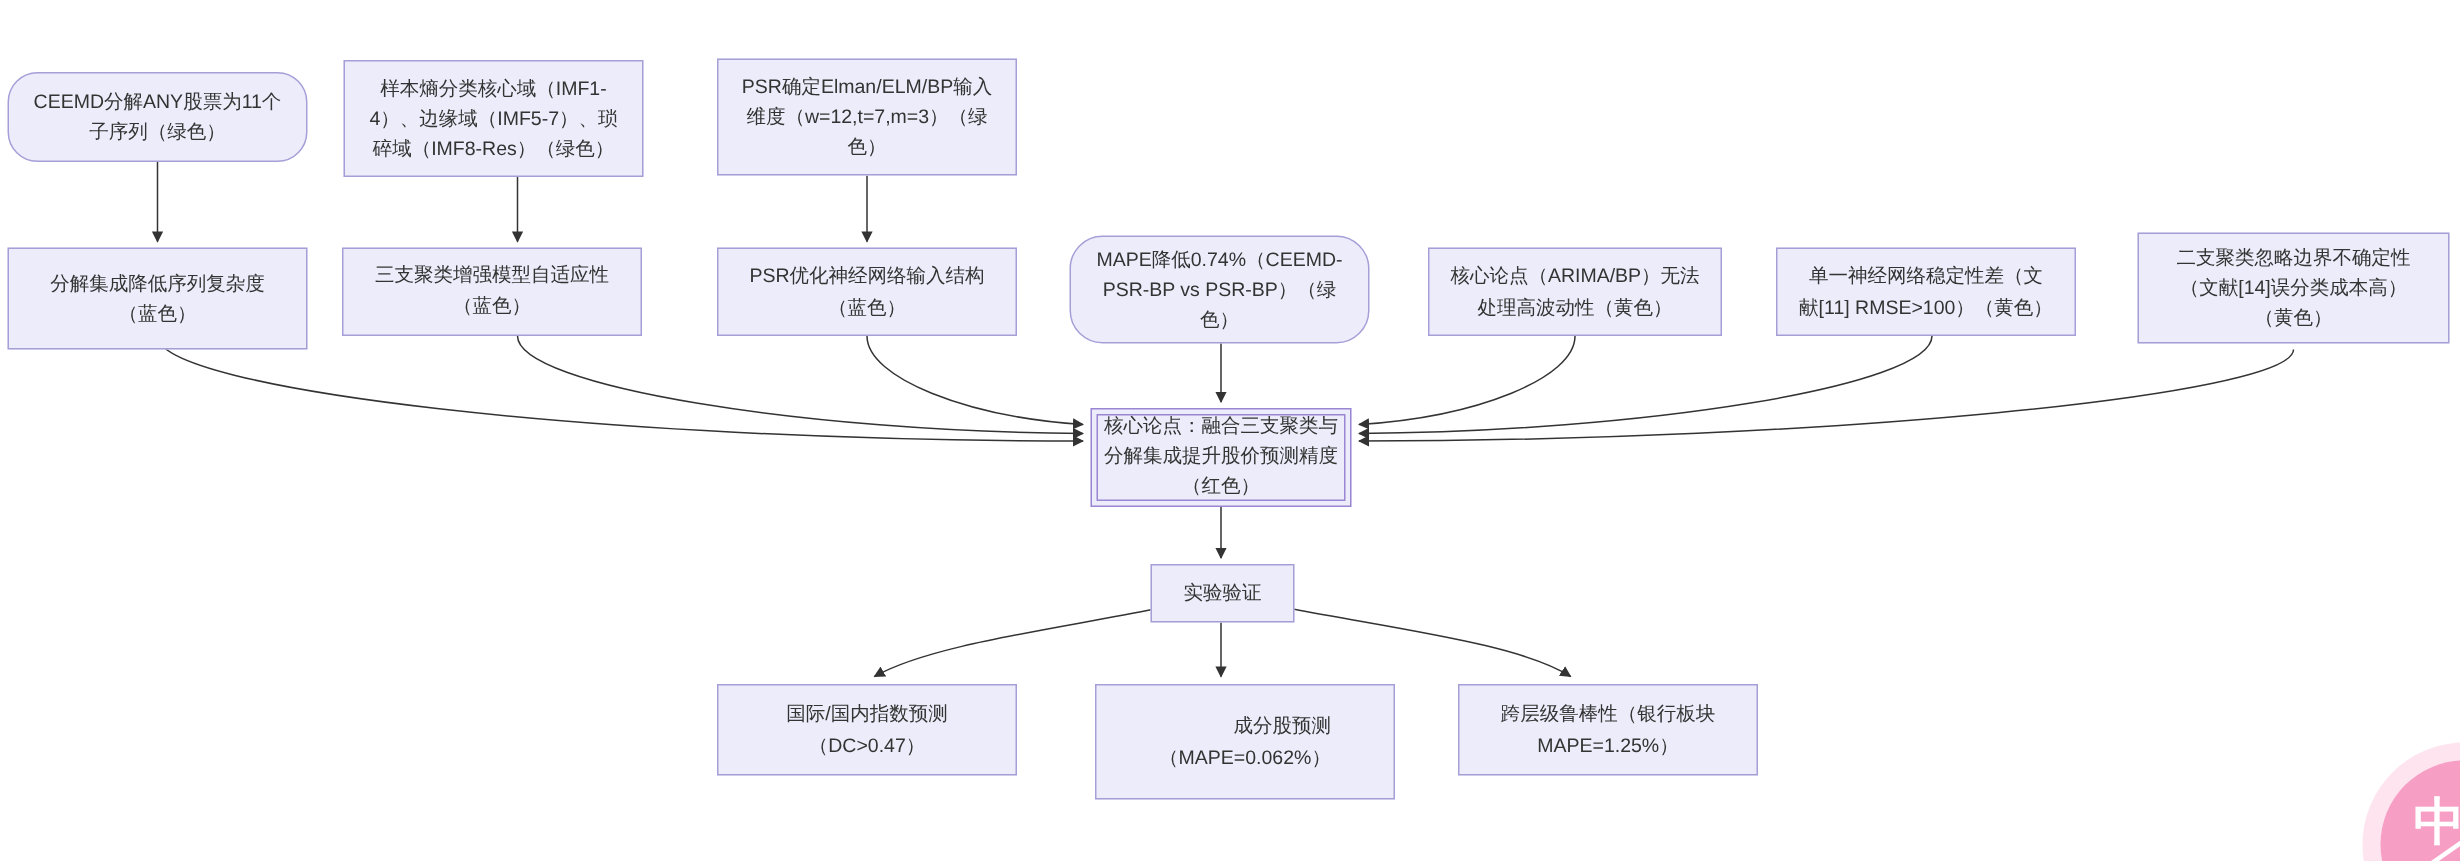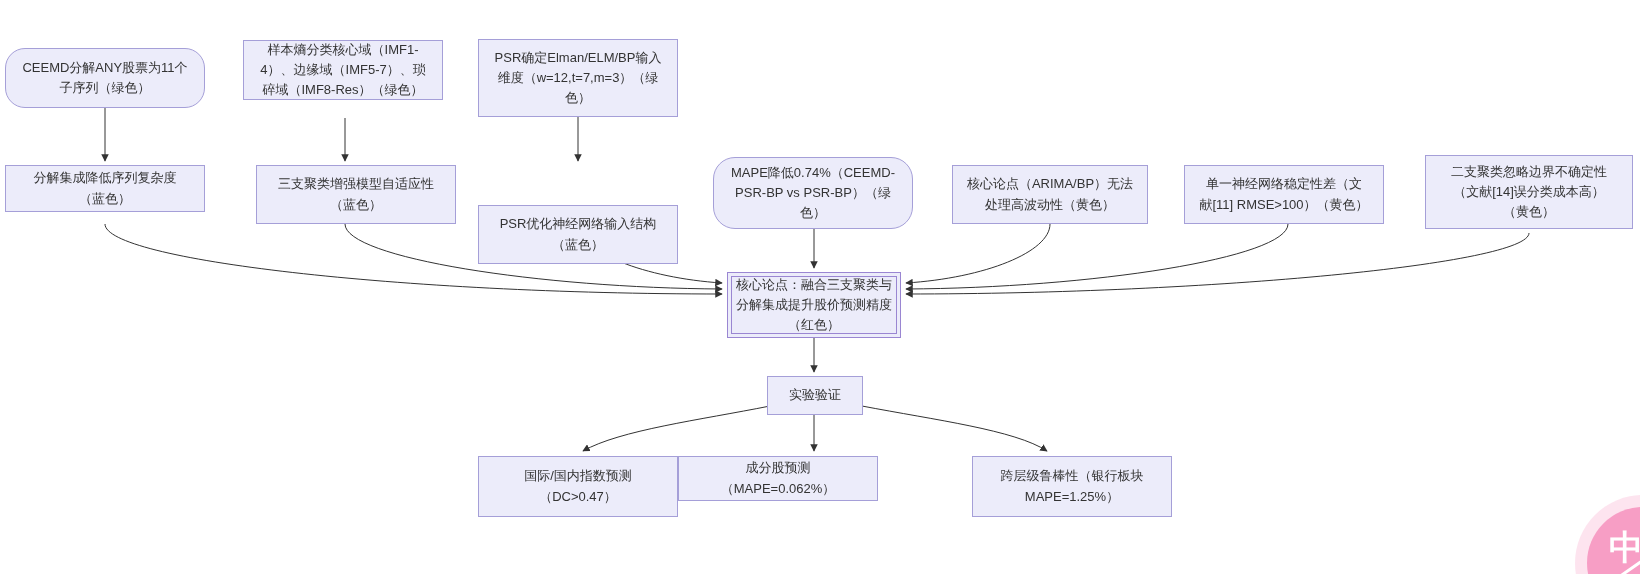--- a/index.html
+++ b/index.html
@@ -16,21 +16,21 @@
     border:1.3px solid #a59fd8;
     color:#333333;
     font-size:13px;
     line-height:1.55;
     display:flex;align-items:center;justify-content:center;
     text-align:center;
     box-sizing:border-box;
     white-space:pre-line;
     padding:4px 6px;
   }
-  .node.core{border-color:#9a86d2;}
+  .node.core{border-color:#9a86d2;font-family:Liberation Mono, monospace;}
   .node.core::after{
     content:"";position:absolute;inset:3px;border:1px solid #9a86d2;pointer-events:none;
   }
   .fab{
     position:absolute;left:1587px;top:507px;width:112px;height:112px;border-radius:50%;
     background:#f79ec5;
     box-shadow:0 0 0 12px rgba(250,195,220,0.45);
     color:#ffffff;font-weight:bold;cursor:pointer;
   }
   .fab .zh{position:absolute;left:22px;top:18px;font-size:34px;}
@@ -60,53 +60,53 @@
       <path marker-end="url(#arrow)" d="M1529 233 C1529 264, 1210 294, 906 294"></path>
       <path marker-end="url(#arrow)" d="M814 338 L814 372"></path>
       <path marker-end="url(#arrow)" d="M770 406 C700 420, 620 430, 583 451"></path>
       <path marker-end="url(#arrow)" d="M814 415 L814 451"></path>
       <path marker-end="url(#arrow)" d="M862 406 C935 420, 1015 430, 1047 451"></path>
     </g>
   </svg>
 
   <div class="node" style="left:5px;top:48px;width:200px;height:60px;border-radius:20px;">CEEMD分解ANY股票为11个
 子序列（绿色）</div>
-  <div class="node" style="left:243px;top:40px;width:200px;height:60px;">样本熵分类核心域（IMF1-
+  <div class="node" style="left:229px;top:40px;width:200px;height:78px;">样本熵分类核心域（IMF1-
 4）、边缘域（IMF5-7）、琐
 碎域（IMF8-Res）（绿色）</div>
   <div class="node" style="left:478px;top:39px;width:200px;height:78px;">PSR确定Elman/ELM/BP输入
 维度（w=12,t=7,m=3）（绿
 色）</div>
 
-  <div class="node" style="left:5px;top:165px;width:200px;height:47px;">分解集成降低序列复杂度
+  <div class="node" style="left:5px;top:165px;width:200px;height:68px;">分解集成降低序列复杂度
 （蓝色）</div>
-  <div class="node" style="left:256px;top:165px;width:200px;height:59px;">三支聚类增强模型自适应性
+  <div class="node" style="left:228px;top:165px;width:200px;height:59px;font-family:Liberation Mono, monospace;">三支聚类增强模型自适应性
 （蓝色）</div>
-  <div class="node" style="left:478px;top:165px;width:200px;height:59px;margin-top:40px;">PSR优化神经网络输入结构
+  <div class="node" style="left:478px;top:165px;width:200px;height:59px;">PSR优化神经网络输入结构
 （蓝色）</div>
   <div class="node" style="left:713px;top:157px;width:200px;height:72px;border-radius:22px;">MAPE降低0.74%（CEEMD-
 PSR-BP vs PSR-BP）（绿
 色）</div>
   <div class="node" style="left:952px;top:165px;width:196px;height:59px;">核心论点（ARIMA/BP）无法
 处理高波动性（黄色）</div>
   <div class="node" style="left:1184px;top:165px;width:200px;height:59px;">单一神经网络稳定性差（文
 献[11] RMSE&gt;100）（黄色）</div>
   <div class="node" style="left:1425px;top:155px;width:208px;height:74px;">二支聚类忽略边界不确定性
 （文献[14]误分类成本高）
 （黄色）</div>
 
   <div class="node core" style="left:727px;top:272px;width:174px;height:66px;">核心论点：融合三支聚类与
 分解集成提升股价预测精度
 （红色）</div>
 
   <div class="node" style="left:767px;top:376px;width:96px;height:39px;">实验验证</div>
 
   <div class="node" style="left:478px;top:456px;width:200px;height:61px;">国际/国内指数预测
 （DC&gt;0.47）</div>
-  <div class="node" style="left:678px;top:456px;width:200px;height:45px;">成分股预测
+  <div class="node" style="left:730px;top:456px;width:200px;height:77px;text-align:right;">成分股预测
 （MAPE=0.062%）</div>
   <div class="node" style="left:952px;top:456px;width:200px;height:61px;margin-left:20px;">跨层级鲁棒性（银行板块
 MAPE=1.25%）</div>
 
   <div class="fab">
     <span class="zh">中</span>
     <span class="slash"></span>
 
   </div>
 

